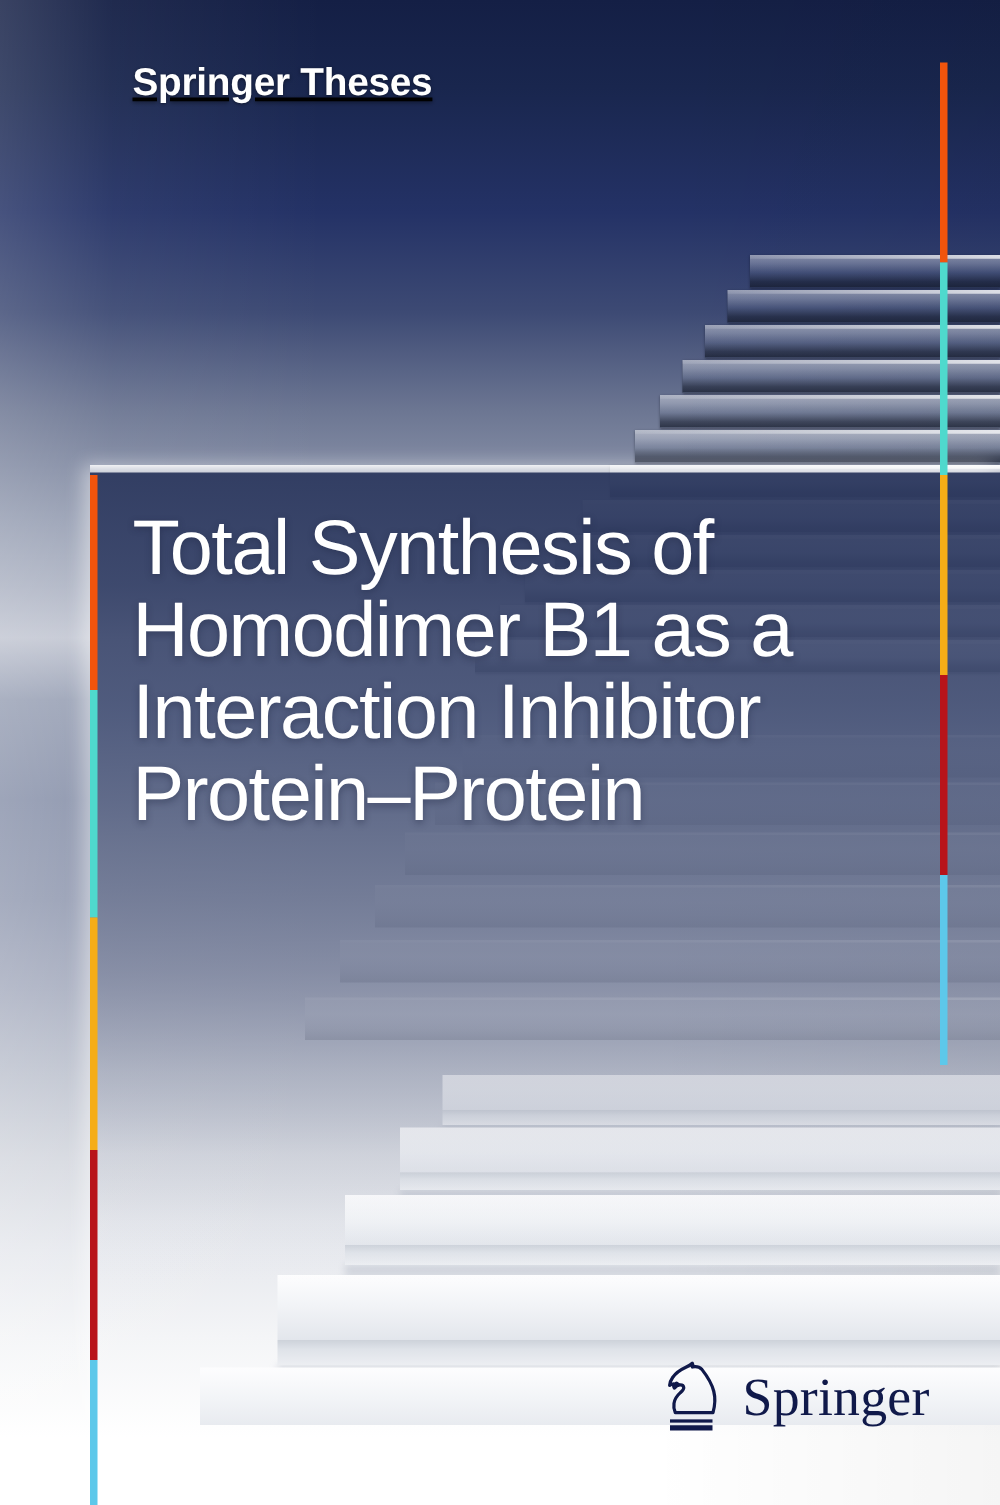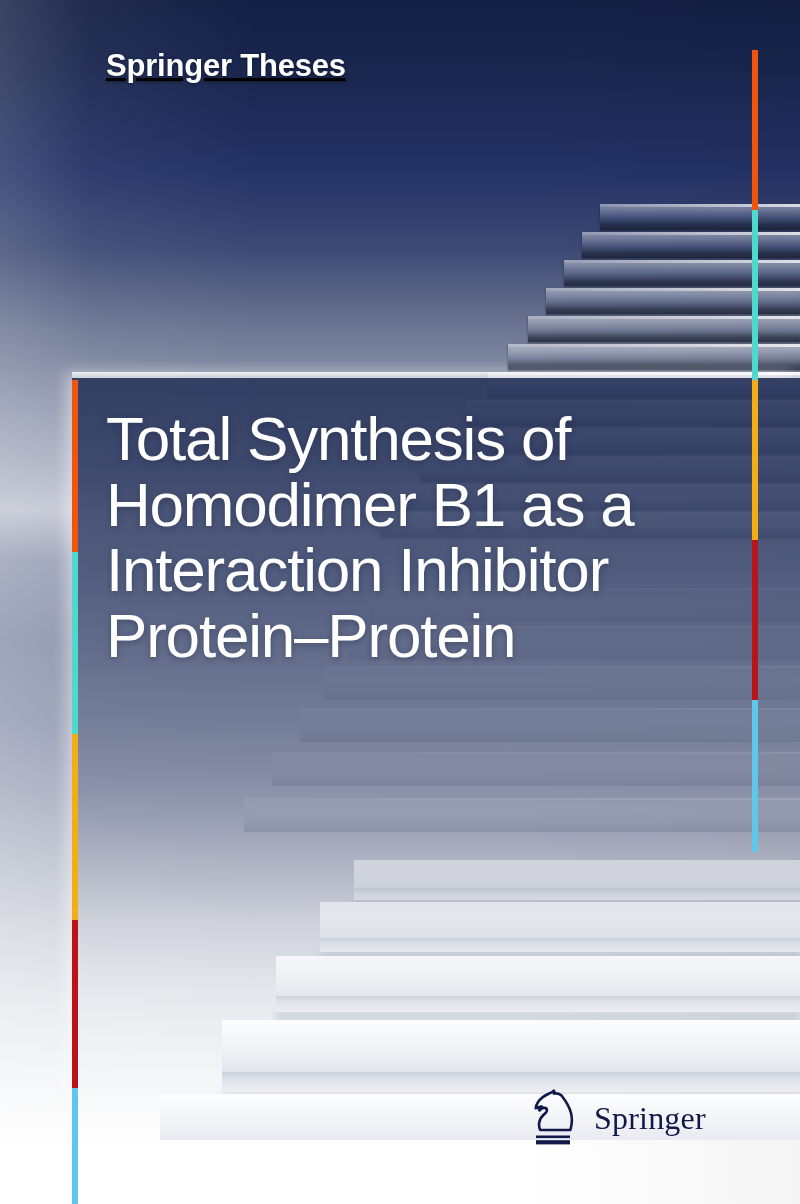--- a/index.html
+++ b/index.html
@@ -250,21 +250,21 @@
     top: 1085px;
     width: 215px;
     height: 66px;
     display: flex;
     align-items: center;
     gap: 12px;
   }
   .knight-wrap { width: 54px; height: 58px; }
   .springer-word {
     font-family: "Liberation Serif", serif;
-    font-size: 32px;
+    font-size: 43px;
     color: #10194a;
     letter-spacing: 0.2px;
     line-height: 1;
   }
 </style>
 </head>
 <body>
 
 <div id="cover">
 

